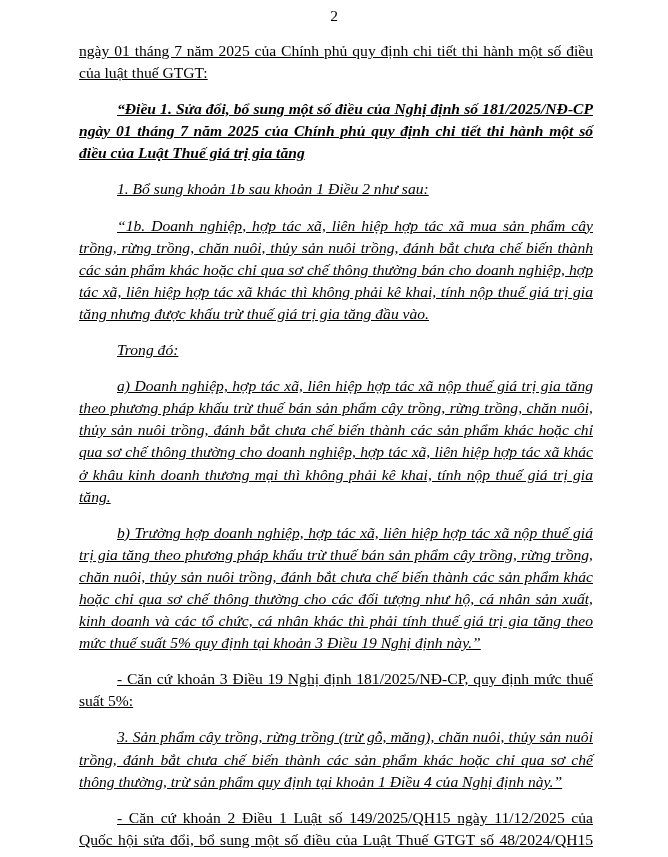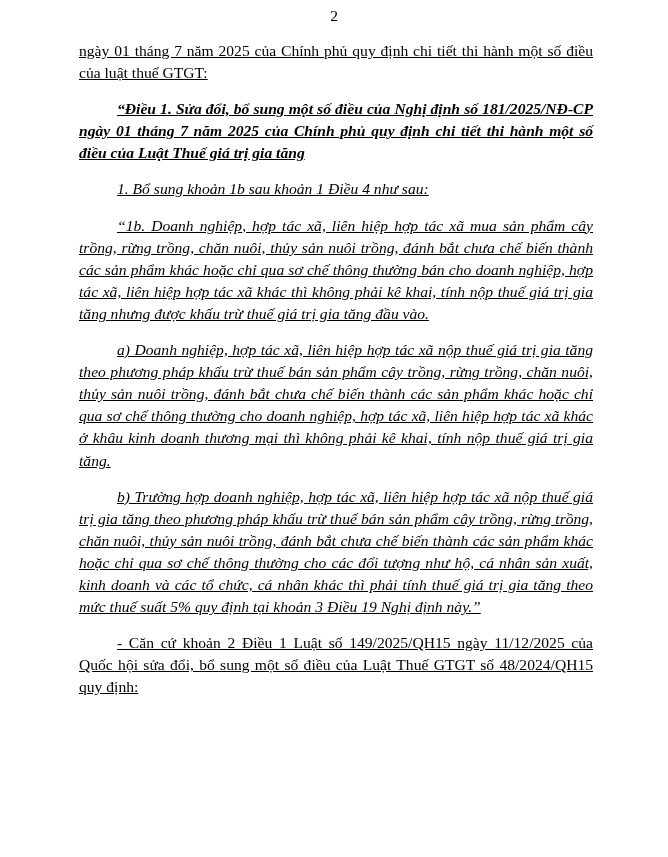--- a/index.html
+++ b/index.html
@@ -75,28 +75,31 @@
 <div class="page">
 
   <div class="page-number">2</div>
 
   <div class="body-block">
 
     <p class="para noindent">ngày 01 tháng 7 năm 2025 của Chính phủ quy định chi tiết thi hành một số điều của luật thuế GTGT:</p>
 
     <p class="para bolditalic gap">“Điều 1. Sửa đổi, bổ sung một số điều của Nghị định số 181/2025/NĐ-CP ngày 01 tháng 7 năm 2025 của Chính phủ quy định chi tiết thi hành một số điều của Luật Thuế giá trị gia tăng</p>
 
-    <p class="para italic gap">1. Bổ sung khoản 1b sau khoản 1 Điều 4 như sau:</p>
+    <p class="para italic gap">1. Bổ sung khoản 1b sau khoản 1 Điều 2 như sau:</p>
 
     <p class="para italic gap">“1b. Doanh nghiệp, hợp tác xã, liên hiệp hợp tác xã mua sản phẩm cây trồng, rừng trồng, chăn nuôi, thủy sản nuôi trồng, đánh bắt chưa chế biến thành các sản phẩm khác hoặc chỉ qua sơ chế thông thường bán cho doanh nghiệp, hợp tác xã, liên hiệp hợp tác xã khác thì không phải kê khai, tính nộp thuế giá trị gia tăng nhưng được khấu trừ thuế giá trị gia tăng đầu vào.</p>
 
+    <p class="para italic gap">Trong đó:</p>
 
     <p class="para italic gap">a) Doanh nghiệp, hợp tác xã, liên hiệp hợp tác xã nộp thuế giá trị gia tăng theo phương pháp khấu trừ thuế bán sản phẩm cây trồng, rừng trồng, chăn nuôi, thủy sản nuôi trồng, đánh bắt chưa chế biến thành các sản phẩm khác hoặc chỉ qua sơ chế thông thường cho doanh nghiệp, hợp tác xã, liên hiệp hợp tác xã khác ở khâu kinh doanh thương mại thì không phải kê khai, tính nộp thuế giá trị gia tăng.</p>
 
     <p class="para italic gap">b) Trường hợp doanh nghiệp, hợp tác xã, liên hiệp hợp tác xã nộp thuế giá trị gia tăng theo phương pháp khấu trừ thuế bán sản phẩm cây trồng, rừng trồng, chăn nuôi, thủy sản nuôi trồng, đánh bắt chưa chế biến thành các sản phẩm khác hoặc chỉ qua sơ chế thông thường cho các đối tượng như hộ, cá nhân sản xuất, kinh doanh và các tổ chức, cá nhân khác thì phải tính thuế giá trị gia tăng theo mức thuế suất 5% quy định tại khoản 3 Điều 19 Nghị định này.”</p>
 
+    <p class="para gap">- Căn cứ khoản 3 Điều 19 Nghị định 181/2025/NĐ-CP, quy định mức thuế suất 5%:</p>
 
 
+    <p class="para italic gap">3. Sản phẩm cây trồng, rừng trồng (trừ gỗ, măng), chăn nuôi, thủy sản nuôi trồng, đánh bắt chưa chế biến thành các sản phẩm khác hoặc chỉ qua sơ chế thông thường, trừ sản phẩm quy định tại khoản 1 Điều 4 của Nghị định này.”</p>
 
     <p class="para gap">- Căn cứ khoản 2 Điều 1 Luật số 149/2025/QH15 ngày 11/12/2025 của Quốc hội sửa đổi, bổ sung một số điều của Luật Thuế GTGT số 48/2024/QH15 quy định:</p>
 
   </div>
 </div>
 
 </body></html>

